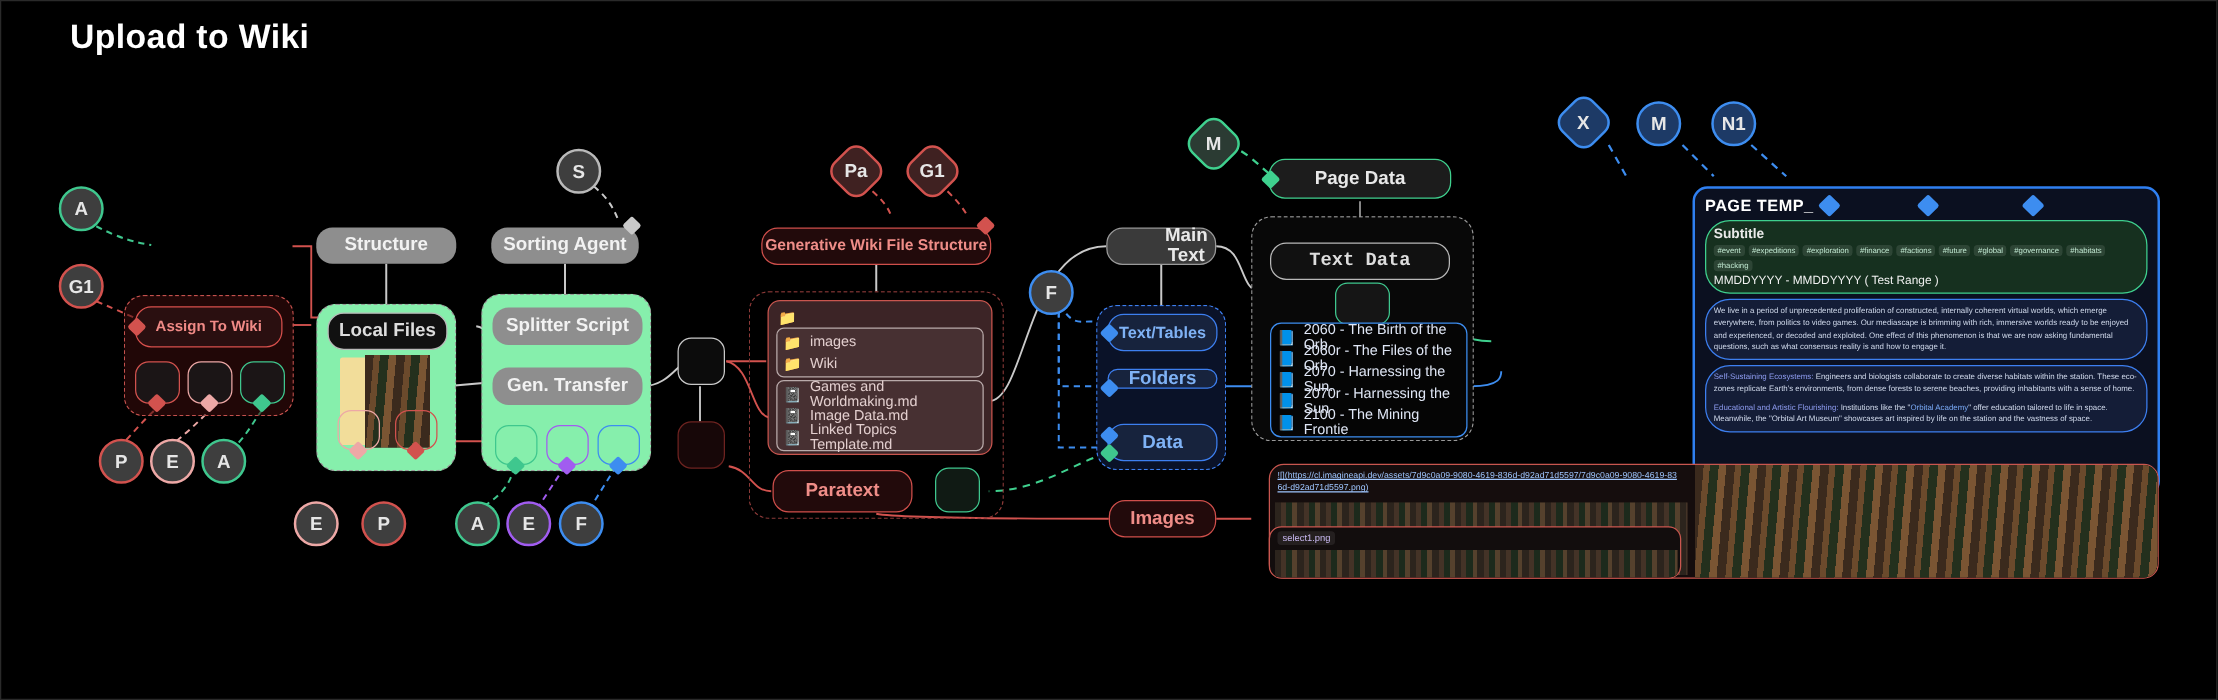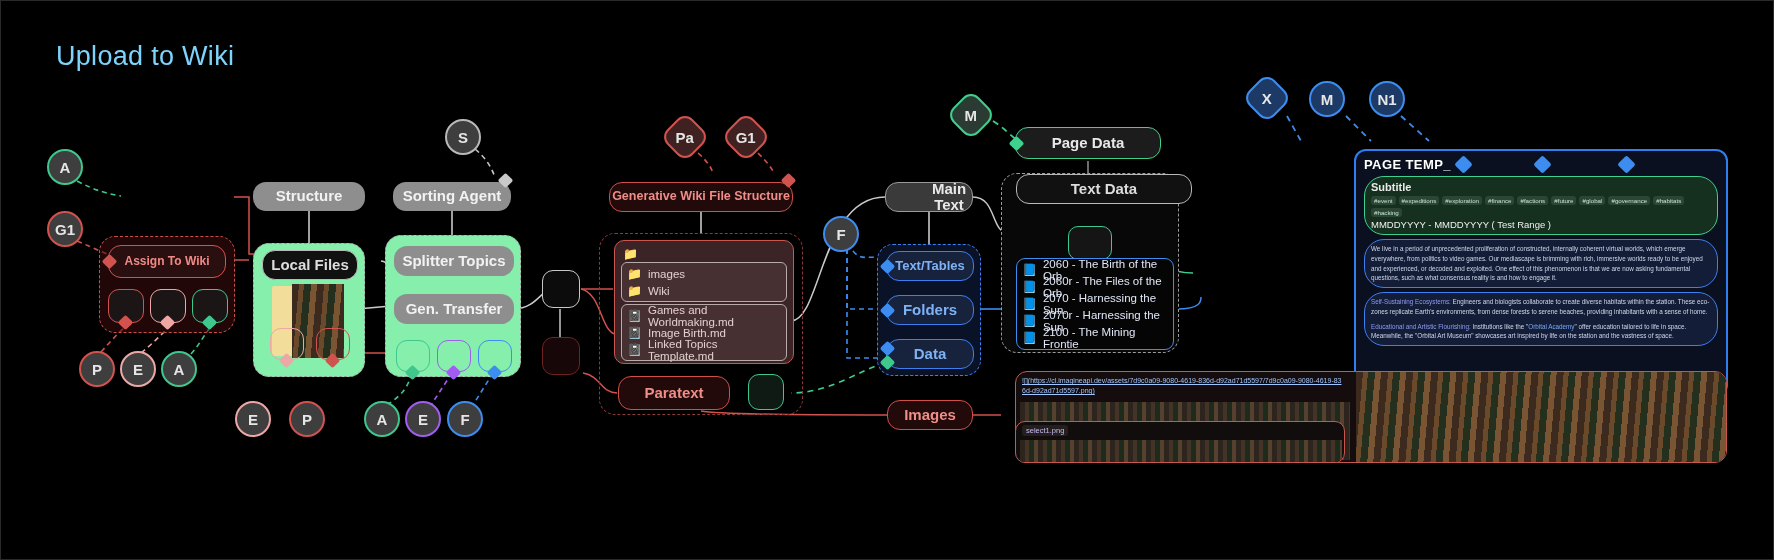--- a/index.html
+++ b/index.html
@@ -7,22 +7,22 @@
   body {
     width:1774px; height:560px; position:relative; overflow:hidden;
     font-family:"Liberation Sans", sans-serif;
     border:1px solid #2a2a2a;
   }
   #stage { position:absolute; inset:0; }
   .abs { position:absolute; }
 
   
   #title {
-    left:55px; top:40px; font-size:27px; font-weight:normal;
-    color:#7dd3fc; letter-spacing:0.3px;
+    left:55px; top:13px; font-size:27px; font-weight:bold;
+    color:#ffffff; letter-spacing:0.3px;
   }
 
   
   .pill {
     display:flex; align-items:center; justify-content:center;
     border-radius:13px; font-size:15px; font-weight:bold;
     text-align:center; line-height:1.1;
   }
   .pill.grey { background:#8e8e8e; color:#f2f2f2; }
   .pill.dark { background:#3a3a3a; color:#e9e9e9; border:1px solid #9a9a9a; }
@@ -240,21 +240,21 @@
   <div class="token" style="left:444px;top:118px;border:2.5px solid #b9b9b9;">
       <span>S</span>
     </div>
   <div class="pill grey abs" style="left:392px;top:181px;width:118px;height:29px;">
     <span>Sorting Agent</span>
   </div>
   <div class="port" style="left:499px;top:174px;background:#c9c9c9;"></div>
 
   <div class="group g-grey" style="left:384px;top:234px;width:136px;height:142px;">
     <div class="pill grey abs" style="left:8px;top:10px;width:120px;height:30px;">
-      <span>Splitter Topics</span>
+      <span>Splitter Script</span>
     </div>
     <div class="pill grey abs" style="left:8px;top:58px;width:120px;height:30px;">
       <span>Gen. Transfer</span>
     </div>
     <div class="slot g" style="left:10px;top:104px;width:34px;height:32px;background:transparent;"></div>
     <div class="port" style="left:21px;top:131px;background:#3fc78e;"></div>
     <div class="slot v" style="left:51px;top:104px;width:34px;height:32px;background:transparent;"></div>
     <div class="port" style="left:62px;top:131px;background:#a15cf0;"></div>
     <div class="slot b" style="left:92px;top:104px;width:34px;height:32px;background:transparent;"></div>
     <div class="port" style="left:103px;top:131px;background:#3d8df0;"></div>
@@ -300,21 +300,21 @@
           <span>Wiki</span>
         </div>
       </div>
       <div class="fbox" style="margin-top:2px;">
         <div class="frow">
           <span class="gl">📓</span>
           <span>Games and Worldmaking.md</span>
         </div>
         <div class="frow">
           <span class="gl">📓</span>
-          <span>Image Birth.md</span>
+          <span>Image Data.md</span>
         </div>
         <div class="frow">
           <span class="gl">📓</span>
           <span>Linked Topics Template.md</span>
         </div>
       </div>
     </div>
     <div class="pill redflat abs" style="left:18px;top:142px;width:112px;height:34px;">
       <span>Paratext</span>
     </div>
@@ -326,21 +326,21 @@
     </div>
   <div class="pill dark abs" style="left:884px;top:181px;width:88px;height:30px;padding-left:40px;">
     <span>Main Text</span>
   </div>
 
   <div class="group g-blue" style="left:876px;top:243px;width:104px;height:132px;">
     <div class="pill blue abs" style="left:8px;top:6px;width:88px;height:30px;font-size:13px;">
       <span>Text/Tables</span>
     </div>
     <div class="port" style="left:4px;top:16px;background:#3d8df0;"></div>
-    <div class="pill blue abs" style="left:8px;top:50px;width:88px;height:30px;">
+    <div class="pill blue abs" style="left:8px;top:50px;width:88px;height:16px;">
       <span>Folders</span>
     </div>
     <div class="port" style="left:4px;top:60px;background:#3d8df0;"></div>
     <div class="pill blue abs" style="left:8px;top:94px;width:88px;height:30px;">
       <span>Data</span>
     </div>
     <div class="port" style="left:4px;top:98px;background:#3d8df0;"></div>
     <div class="port" style="left:4px;top:112px;background:#3fc78e;"></div>
   </div>
 
@@ -351,21 +351,21 @@
   <div class="token diamond" style="left:952px;top:96px;border:2.5px solid #3fd08e;background:#2b3b33;">
       <span>M</span>
     </div>
 
   <div class="pill abs" style="left:1014px;top:126px;width:146px;height:32px;background:#1c1c1c;border:1.6px solid #3fd08e;color:#e8e8e8;">
     <span>Page Data</span>
   </div>
   <div class="port" style="left:1010px;top:137px;background:#3fd08e;"></div>
 
   <div class="group g-grey" style="left:1000px;top:172px;width:178px;height:180px;background:#080808;">
-    <div class="pill outline-grey abs" style="left:14px;top:0;width:176px;height:30px;">
+    <div class="pill outline-grey abs" style="left:14px;top:20px;width:144px;height:30px;font-family:Liberation Mono, monospace;">
       <span>Text Data</span>
     </div>
     <div class="abs" style="left:66px;top:52px;width:44px;height:34px;border:1.4px solid #3fc78e;border-radius:10px;background:#151515;"></div>
 
     <div class="abs" style="left:14px;top:84px;width:158px;height:92px;border:1.4px solid #3d8df0;border-radius:9px;background:#050505;overflow:hidden;padding-top:2px;">
       <div class="frow" style="color:#dfe6f5;">
         <span class="gl">📘</span>
         <span>2060 - The Birth of the Orb</span>
       </div>
       <div class="frow" style="color:#dfe6f5;">

